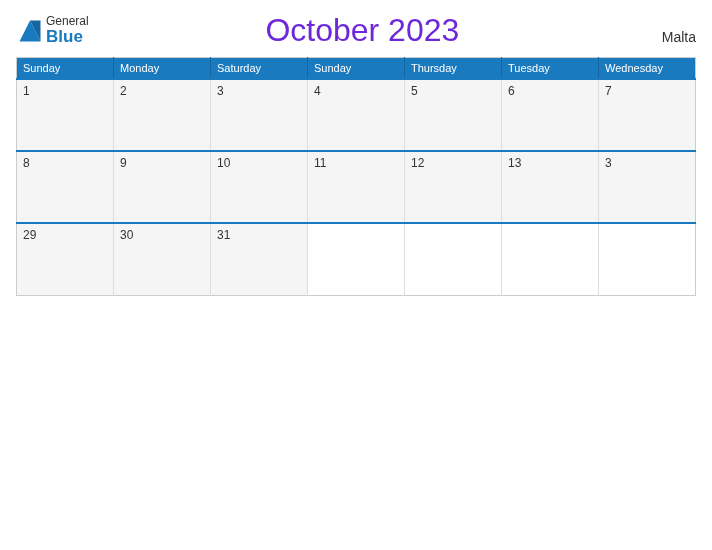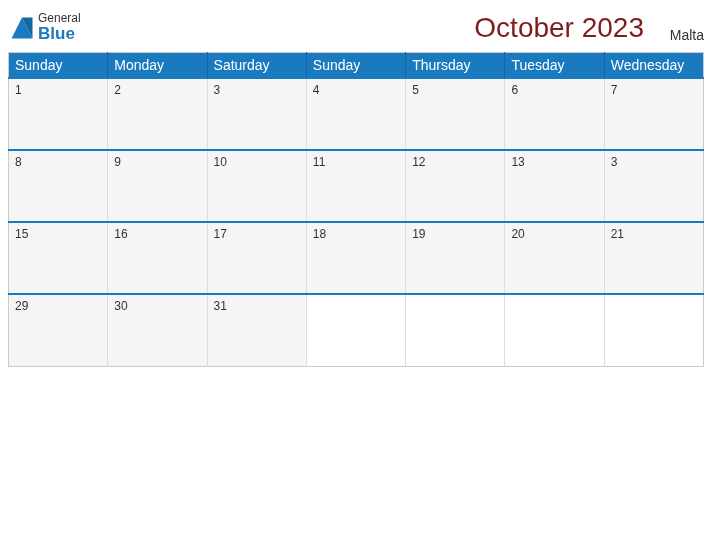--- a/index.html
+++ b/index.html
@@ -7,21 +7,21 @@
       width: 712px;
       height: 550px;
       background: #fff;
       font-family: Arial, sans-serif;
       overflow: hidden;
     }
     .page {
       width: 712px;
       height: 447px;
       background: #fff;
-      padding: 12px 8px;
+      padding: 12px 16px;
     }
     .header {
       display: flex;
       align-items: center;
       justify-content: space-between;
       margin-bottom: 8px;
     }
     .logo {
       display: flex;
       align-items: center;
@@ -36,44 +36,44 @@
       display: block;
     }
     .logo-text .general { color: #333; font-size: 12px; }
     .logo-text .blue { color: #1a7abf; font-size: 17px; font-weight: bold; }
     .logo-icon {
       width: 28px;
       height: 28px;
       margin-right: 2px;
     }
     .month-title {
-      font-size: 28px;
+      font-size: 32px;
       font-weight: normal;
-      color: #7f1d1d;
-      text-align: right;
+      color: #6d28d9;
+      text-align: center;
       flex: 1;
     }
     .country {
       font-size: 14px;
       color: #333;
       min-width: 60px;
       text-align: right;
       margin-top: 13px;
     }
     .calendar {
       width: 100%;
       border-collapse: collapse;
       border: 1px solid #ccc;
     }
     .calendar thead tr {
       background-color: #1a7abf;
     }
     .calendar thead th {
       color: #fff;
-      font-size: 14px;
+      font-size: 11px;
       font-weight: normal;
       padding: 4px 6px;
       text-align: left;
       border-right: 1px solid #1565a0;
       width: calc(100% / 7);
     }
     .calendar thead th:last-child {
       border-right: none;
     }
     .calendar tbody tr {
@@ -147,29 +147,20 @@
         <tr>
           <td><span class="day-num">8</span></td>
           <td><span class="day-num">9</span></td>
           <td><span class="day-num">10</span></td>
           <td><span class="day-num">11</span></td>
           <td><span class="day-num">12</span></td>
           <td><span class="day-num">13</span></td>
           <td><span class="day-num">3</span></td>
         </tr>
         <tr>
-          <td><span class="day-num">15</span></td>
-          <td><span class="day-num">16</span></td>
-          <td><span class="day-num">17</span></td>
-          <td><span class="day-num">18</span></td>
-          <td><span class="day-num">19</span></td>
-          <td><span class="day-num">20</span></td>
-          <td><span class="day-num">21</span></td>
-        </tr>
-        <tr>
           <td><span class="day-num">29</span></td>
           <td><span class="day-num">30</span></td>
           <td><span class="day-num">31</span></td>
           <td class="empty"></td>
           <td class="empty"></td>
           <td class="empty"></td>
           <td class="empty"></td>
         </tr>
       </tbody>
   </table>

